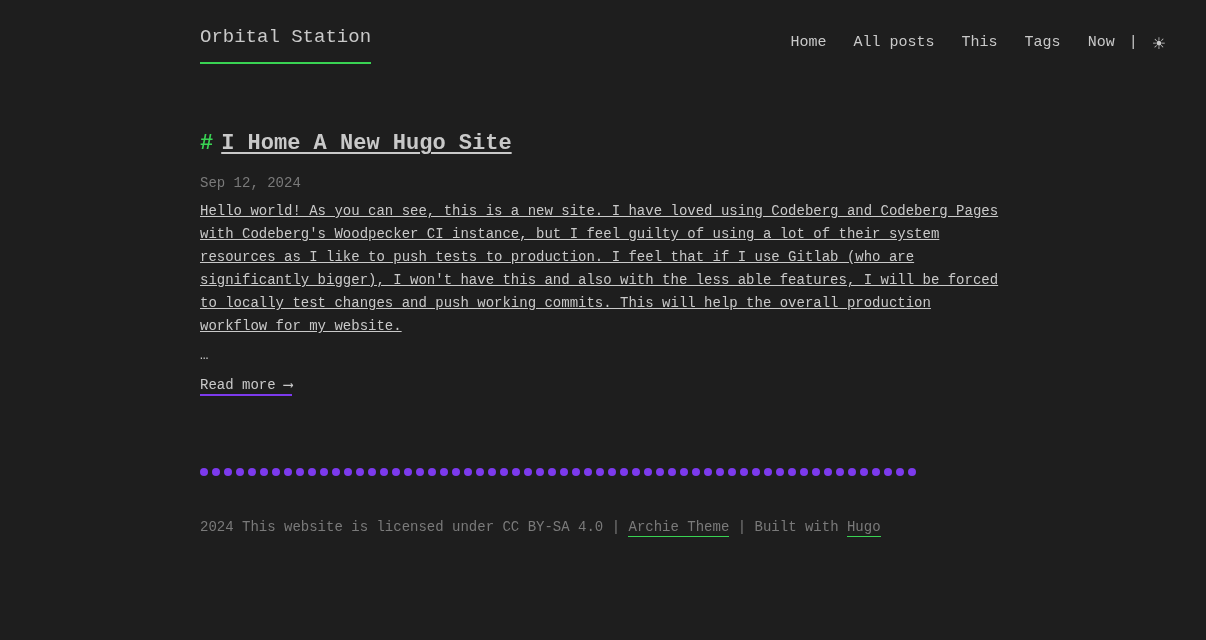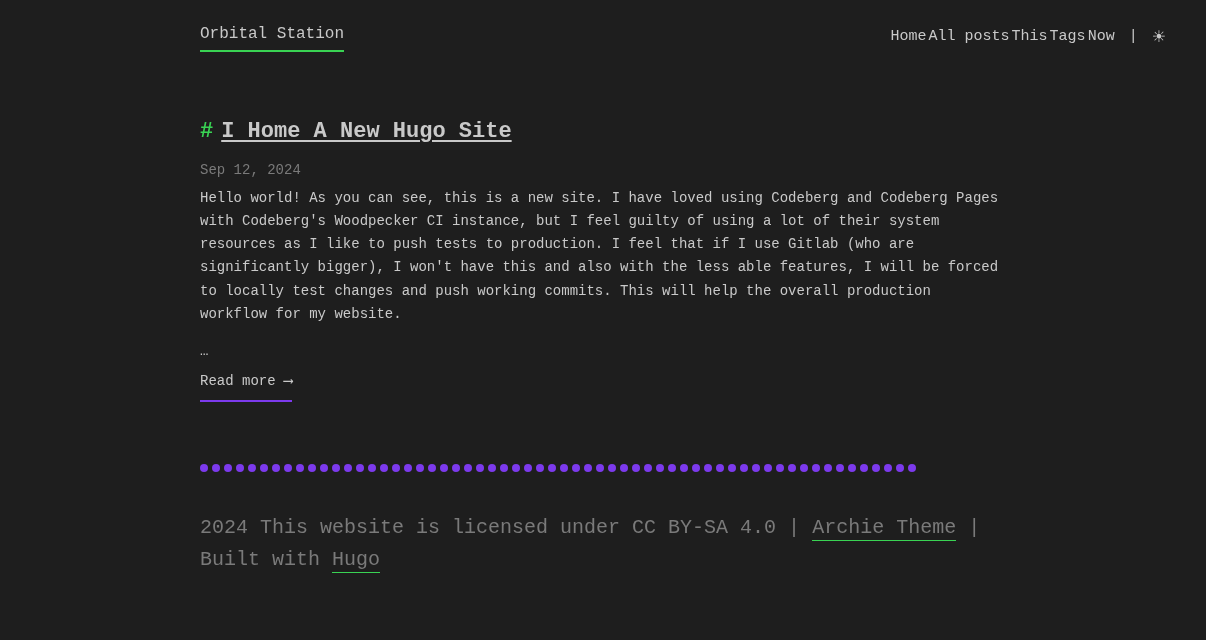--- a/index.html
+++ b/index.html
@@ -21,40 +21,40 @@
     header {
       display: flex;
       justify-content: space-between;
       align-items: center;
       padding: 22px 40px 22px 200px;
       border-bottom: none;
     }
 
     .site-title {
       color: #c9c9c9;
-      font-size: 16px;
+      font-size: 19px;
       font-family: 'Courier New', Courier, monospace;
       font-weight: normal;
       text-decoration: none;
       border-bottom: 2px solid #39d353;
-      padding-bottom: 2px;
+      padding-bottom: 10px;
     }
 
     nav {
       display: flex;
       align-items: center;
       gap: 0;
     }
 
     nav a {
       color: #c9c9c9;
       text-decoration: none;
       font-family: 'Courier New', Courier, monospace;
       font-size: 15px;
-      margin-left: 2px;
+      margin-left: 27px;
     }
 
     nav a:first-child {
       margin-left: 8px;
     }
 
     .nav-separator {
       color: #c9c9c9;
       margin-left: 14px;
       font-size: 15px;
@@ -103,37 +103,38 @@
       font-family: 'Courier New', Courier, monospace;
       margin-bottom: 6px;
     }
 
     .post-content {
       color: #c9c9c9;
       font-family: 'Courier New', Courier, monospace;
       font-size: 14px;
       line-height: 1.65;
       max-width: 800px;
-      margin-bottom: 14px;
+      margin-bottom: 5px;
+      text-decoration: underline;
     }
 
     .ellipsis {
       color: #c9c9c9;
       font-family: 'Courier New', Courier, monospace;
       font-size: 14px;
       margin-bottom: 8px;
     }
 
     .read-more {
       color: #c9c9c9;
       font-family: 'Courier New', Courier, monospace;
       font-size: 14px;
       text-decoration: none;
       border-bottom: 2px solid #7c3aed;
-      padding-bottom: 11px;
+      padding-bottom: 1px;
     }
 
     .divider {
       display: flex;
       align-items: center;
       gap: 4px;
       margin: 30px 0 30px 0;
       padding: 0 200px;
     }
 
@@ -141,21 +142,21 @@
       width: 8px;
       height: 8px;
       border-radius: 50%;
       background-color: #7c3aed;
       flex-shrink: 0;
     }
 
     footer {
       padding: 10px 200px 30px 200px;
       font-family: 'Courier New', Courier, monospace;
-      font-size: 20px;
+      font-size: 14px;
       color: #7a7a7a;
     }
 
     footer a {
       color: #7a7a7a;
       text-decoration: none;
       border-bottom: 1px solid #39d353;
       padding-bottom: 1px;
     }
   </style>

